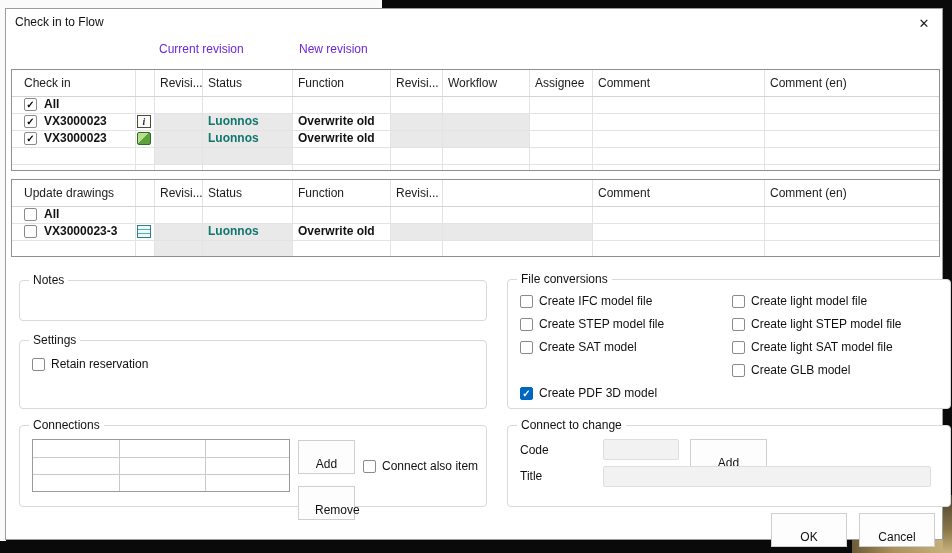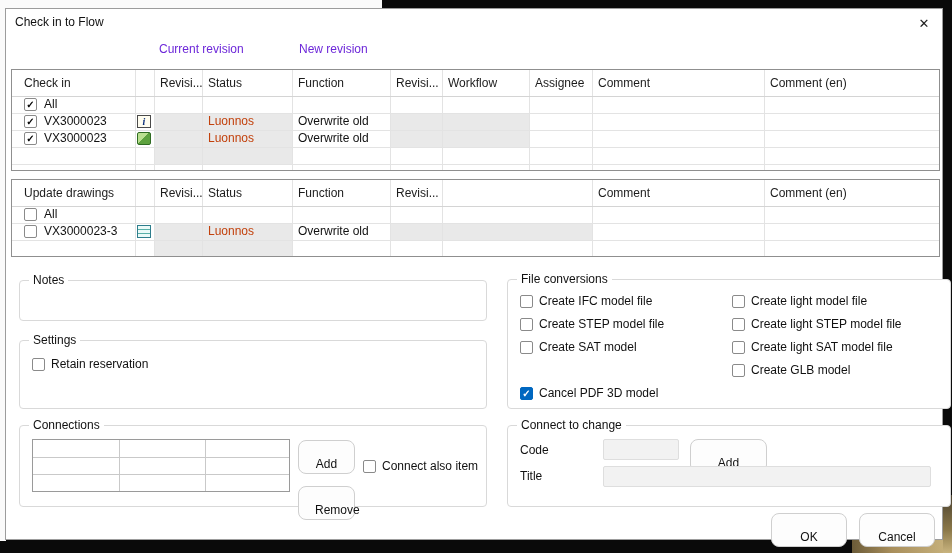--- a/index.html
+++ b/index.html
@@ -28,22 +28,22 @@
   .rev-label { position:absolute; top:33px; font-size:12px; color:#6d28d9; white-space:nowrap;text-align:center; }
 
   .grid { position:absolute; left:5px; background:#fff; border:1px solid #8f8f8f; overflow:hidden; }
   #t1 { top:60px; width:929px; height:102px; }
   #t2 { top:170px; width:929px; height:78px; }
   .gray { position:absolute; background:#e9e9e9; }
   .vl { position:absolute; top:0; bottom:0; width:1px; background:#e3e3e3; }
   .hl { position:absolute; left:0; right:0; height:1px; background:#e3e3e3; }
   .hl.dark { background:#d4d4d4; }
   .hc { position:absolute; top:0; line-height:26px; font-size:12px; color:#1c1c1c; white-space:nowrap; }
-  .cell { position:absolute; line-height:17px; font-size:12px; white-space:nowrap; color:#111; }
-  .muted { color:#c2410c; }
+  .cell { position:absolute; line-height:17px; font-size:12px; white-space:nowrap; color:#111;font-weight:bold; }
+  .muted { color:#0f766e; }
 
   .cb {
     width:13px; height:13px; border:1px solid #8a8a8a; border-radius:2px; background:#fff;
     display:inline-flex; align-items:center; justify-content:center;
     font-size:10px; font-weight:bold; color:#000; flex:0 0 13px;
   }
   .cb.checked::after { content:"✓"; }
   .cb.accent.checked { background:#0067c0; border-color:#0067c0; color:#fff; }
   .abs { position:absolute; }
 
@@ -53,21 +53,21 @@
   .icon-info::after { content:"i"; }
   .icon-model { border:1px solid #2f6b22; border-radius:2px;
     background:linear-gradient(135deg,#b9e08f 0 45%,#5da23e 45%); }
   .icon-draw { border:1px solid #2e7d8c;
     background:repeating-linear-gradient(180deg,#eafaf8 0 3px,#58b0a8 3px 4px); }
 
   .group { position:absolute; border:1px solid #d9d9d9; border-radius:4px; background:#fff;margin-left:8px; }
   .glabel { position:absolute; top:-8px; left:9px; background:#fff; padding:0 4px;
     font-size:12px; line-height:15px; white-space:nowrap; color:#111; }
 
-  .btn { position:absolute; background:#fdfdfd; border:1px solid #cfcfcf; border-radius:8px;
+  .btn { position:absolute; background:#fdfdfd; border:1px solid #cfcfcf; border-radius:0;
     font-family:inherit; font-size:12px; color:#111; padding:16px; cursor:pointer; }
 
   .opt { position:absolute; display:flex; align-items:center; gap:6px; height:16px;
     white-space:nowrap; font-size:12px; }
 
   .flabel { position:absolute; font-size:12px; line-height:14px; white-space:nowrap;text-align:right; }
   .input { position:absolute; background:#f2f2f2; border:1px solid #dedede; border-radius:2px;
     height:21px; font:12px "Liberation Sans", sans-serif; padding:0 5px; color:#111; }
 
   .conn-list { position:absolute; border:1px solid #9a9a9a; background:#fff; }
@@ -197,21 +197,21 @@
     <label class="opt" style="left:12px;top:36px">
       <span class="cb"></span>
       <span>Create STEP model file</span>
     </label>
     <label class="opt" style="left:12px;top:59px">
       <span class="cb"></span>
       <span>Create SAT model</span>
     </label>
     <label class="opt" style="left:12px;top:105px">
       <span class="cb accent checked"></span>
-      <span>Cancel PDF 3D model</span>
+      <span>Create PDF 3D model</span>
     </label>
 
     <label class="opt" style="left:224px;top:13px">
       <span class="cb"></span>
       <span>Create light model file</span>
     </label>
     <label class="opt" style="left:224px;top:59px">
       <span class="cb"></span>
       <span>Create light SAT model file</span>
     </label>

